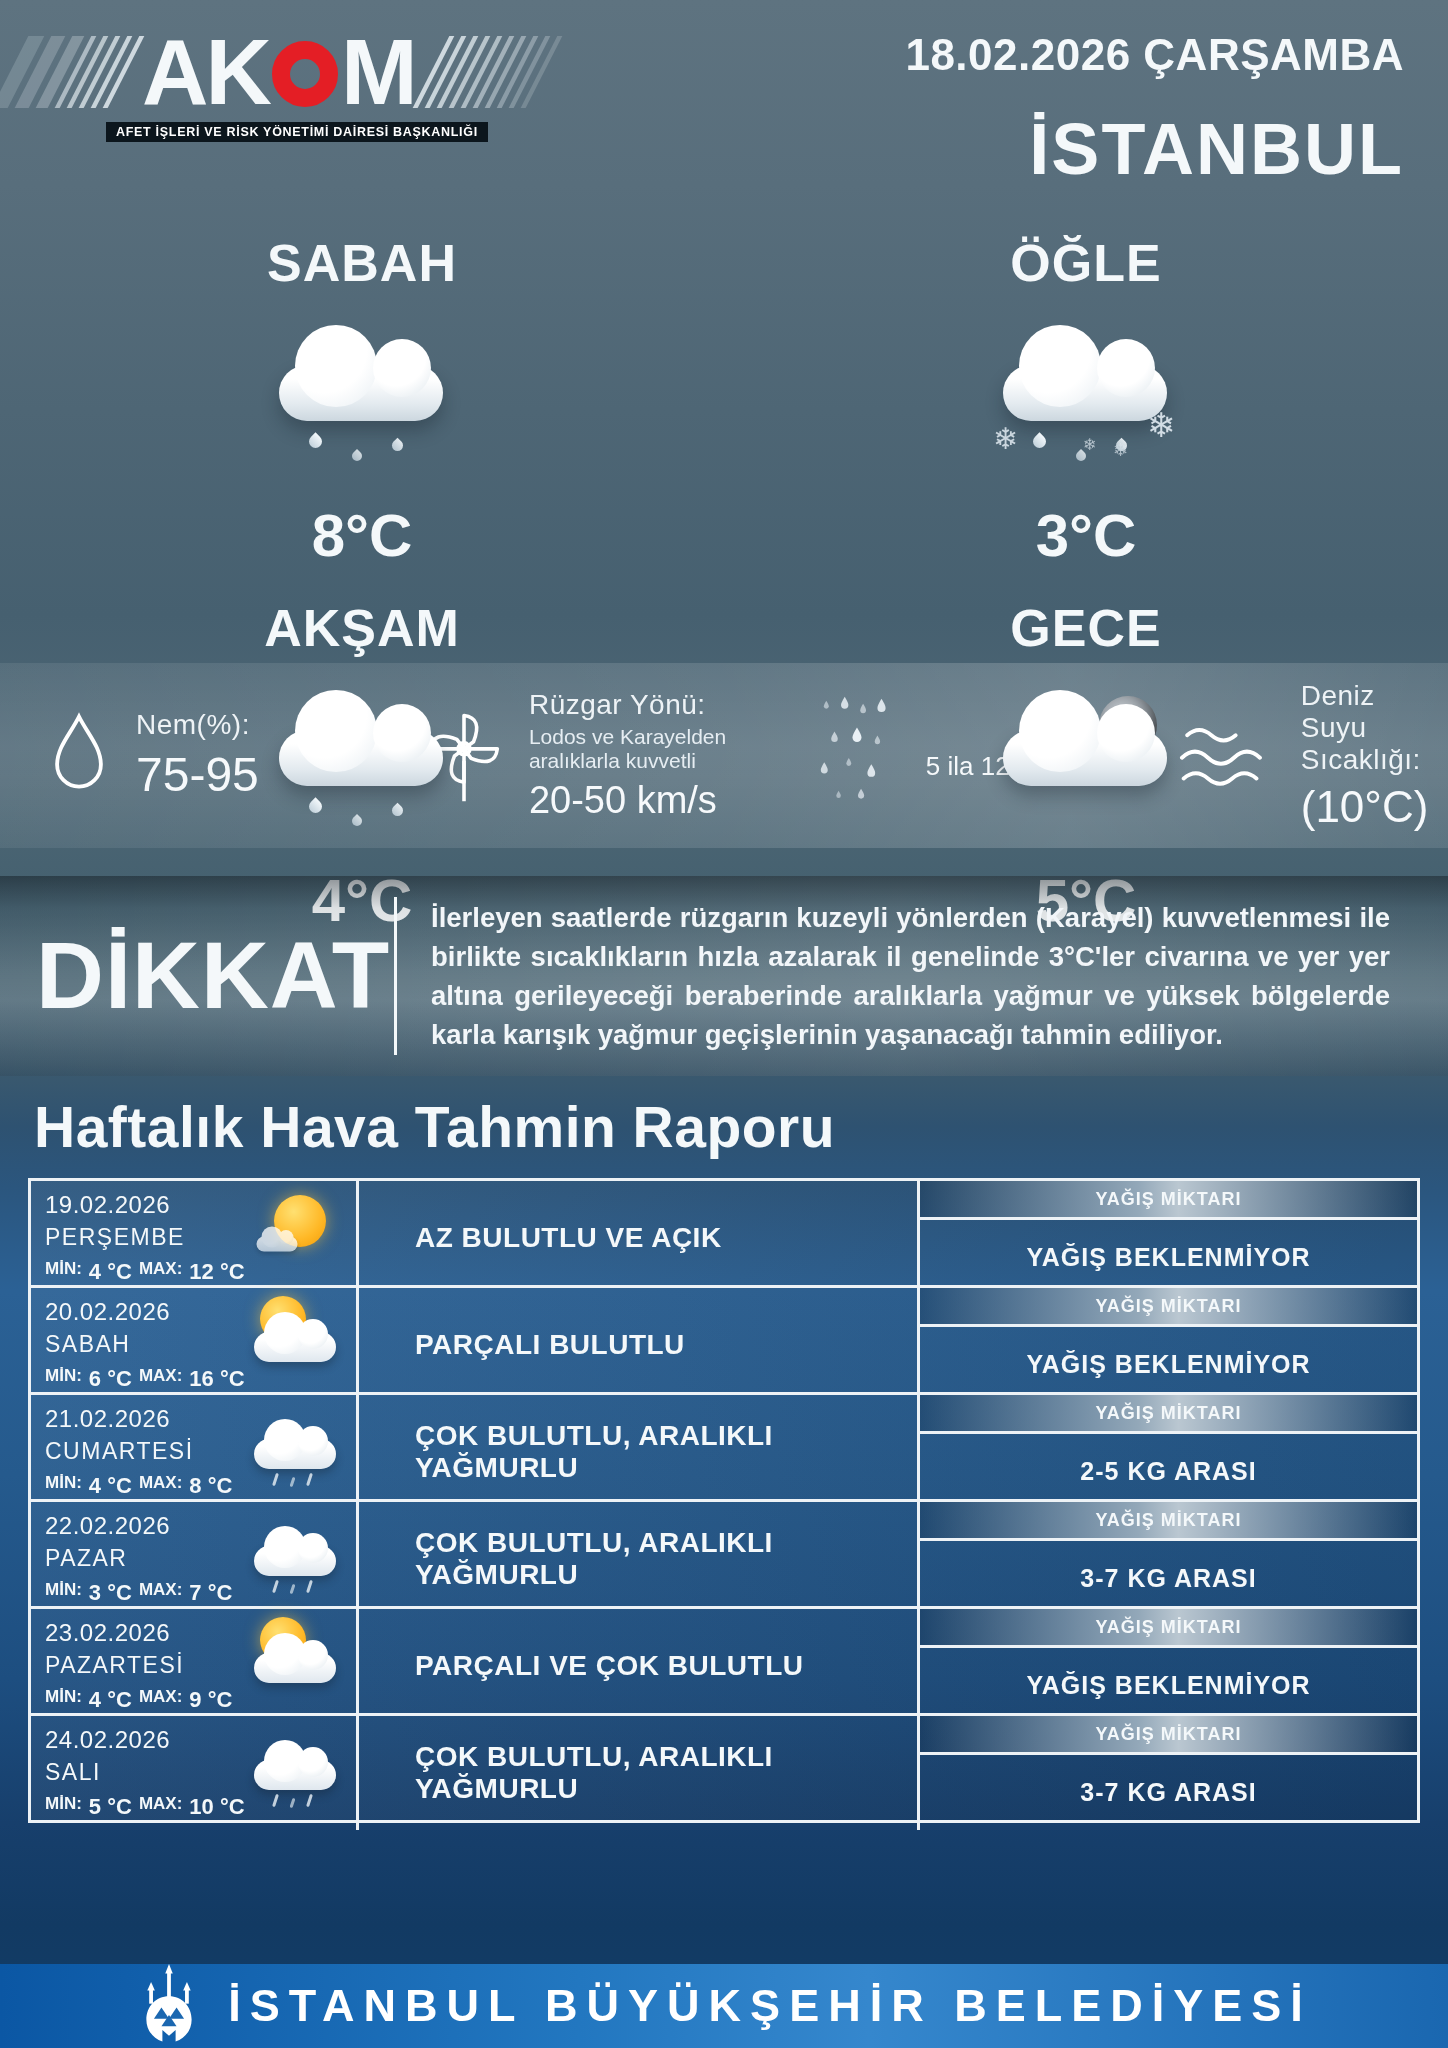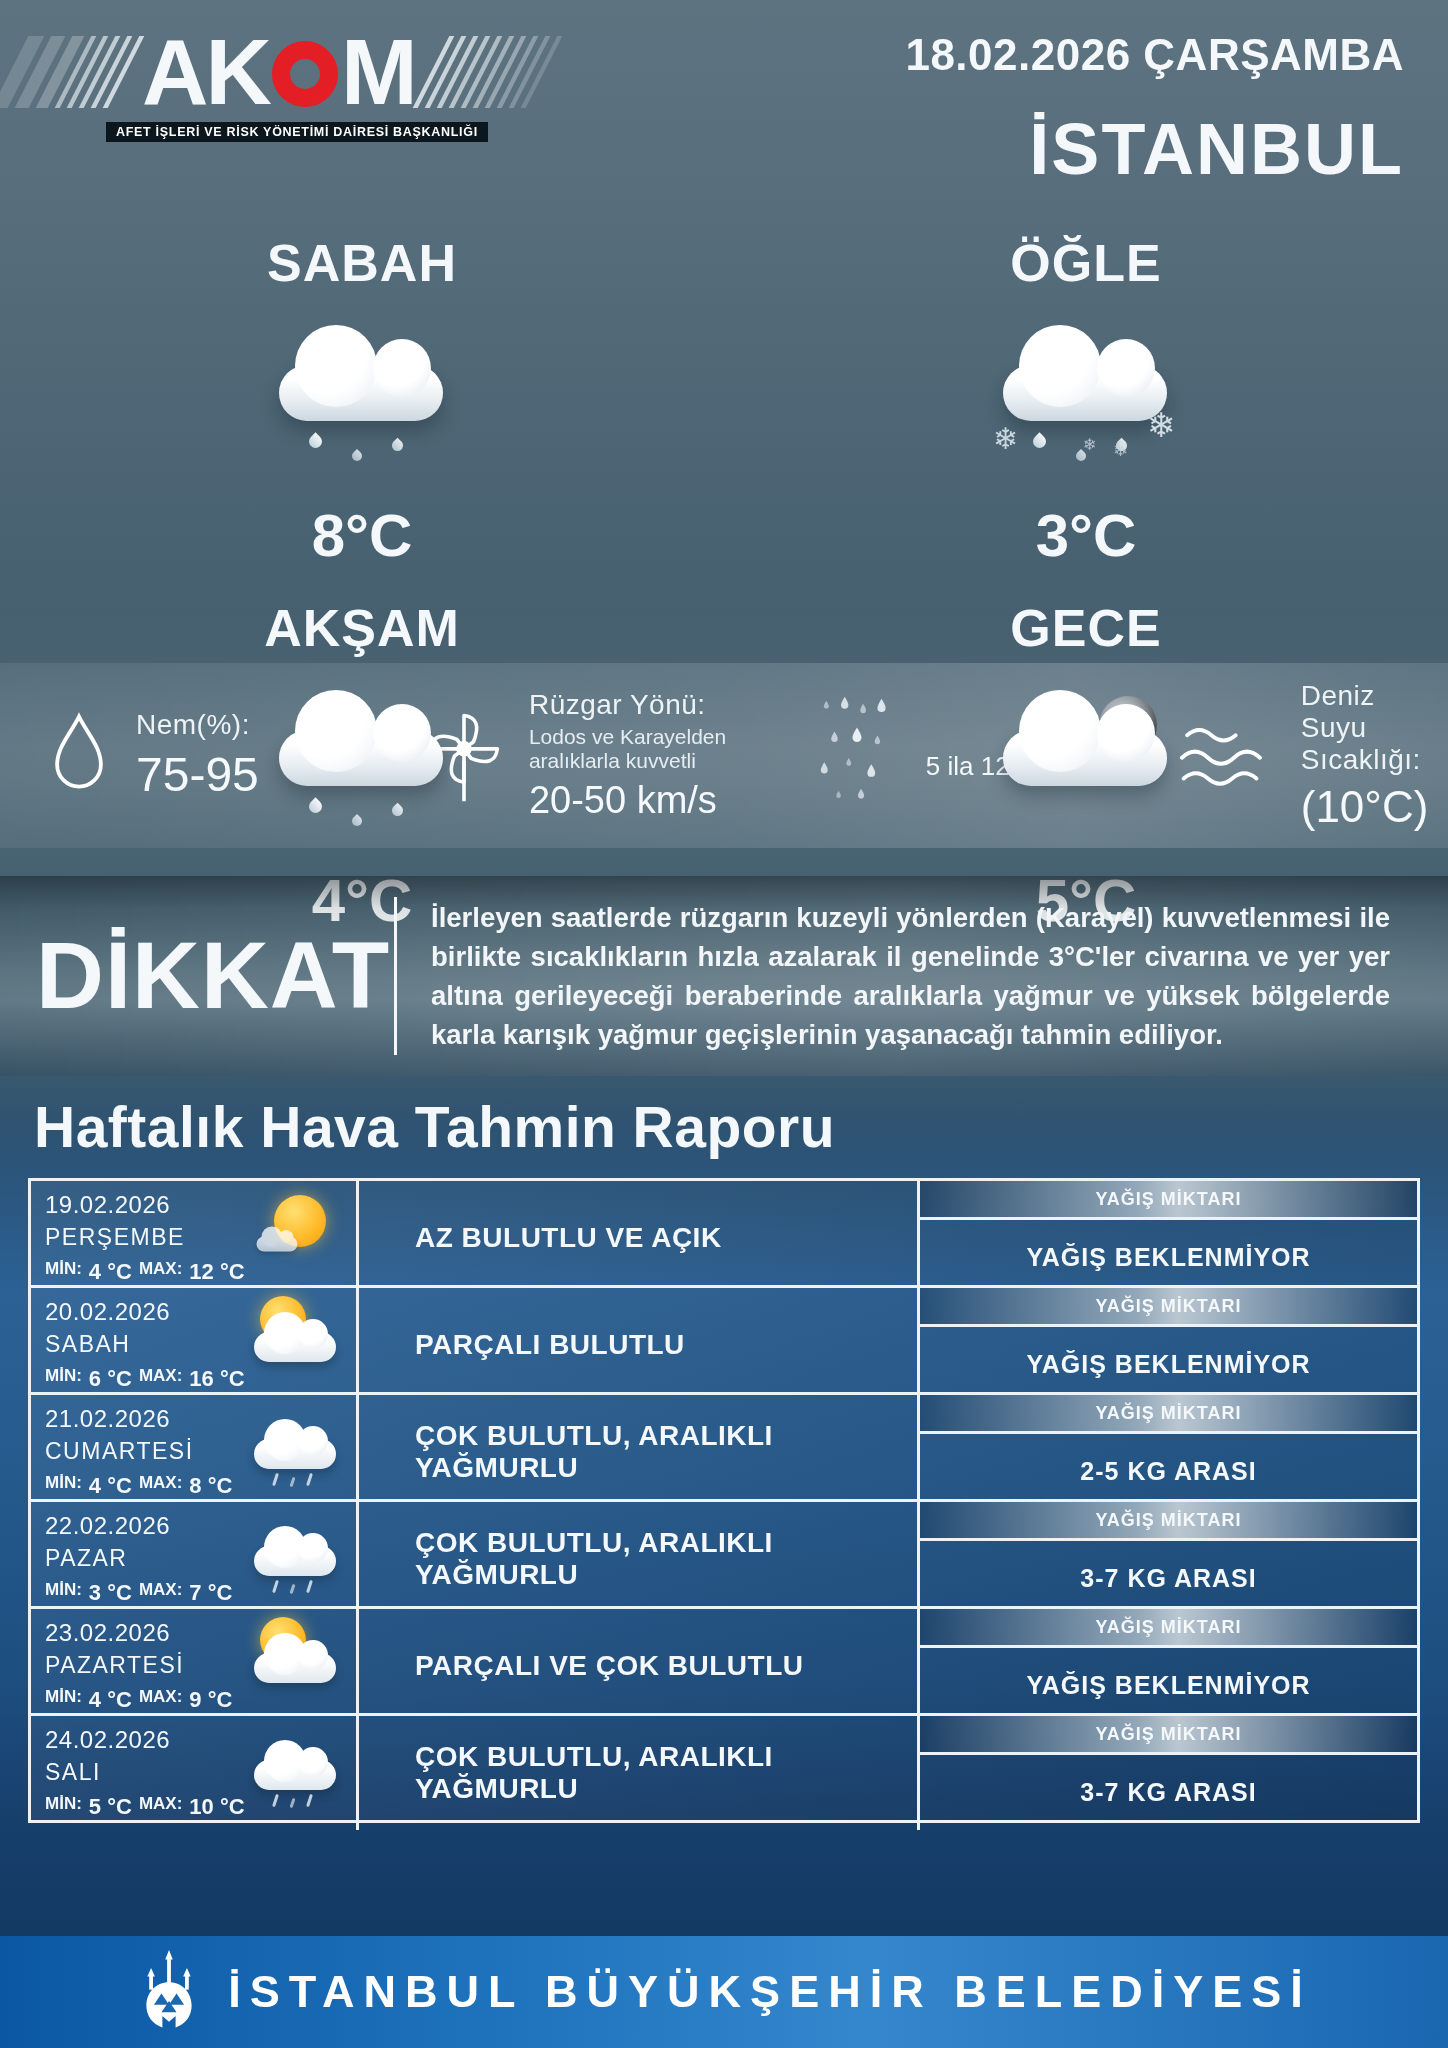--- a/index.html
+++ b/index.html
@@ -129,21 +129,21 @@
   .ticon.sun .tsun{display:block;left:30px;top:8px;}
   .ticon.sun .tcloud{display:block;transform:scale(.5);opacity:.75;left:-8px;top:42px;}
   .ticon.sun-cloud .tsun{display:block;left:16px;top:2px;width:46px;height:46px;}
   .ticon.sun-cloud .tcloud{display:block;}
   .ticon.rain-cloud-sm .tcloud{display:block;}
   .ticon.rain-cloud-sm .tdrops{display:flex;}
 
   .spacer3{flex:1;}
 
   
-  .footer{height:112px;display:flex;align-items:center;justify-content:center;gap:26px;
+  .footer{height:84px;display:flex;align-items:center;justify-content:center;gap:26px;
     background:linear-gradient(90deg,#0b57a4 0%,#2277c0 40%,#3587cd 60%,#1a67b0 100%);}
   .footer-text{font-size:45px;font-weight:bold;letter-spacing:9px;color:#fff;}
 </style>
 </head>
 <body>
 
 <div class="page">
 
   <div class="header">
     <div class="logo-block">

